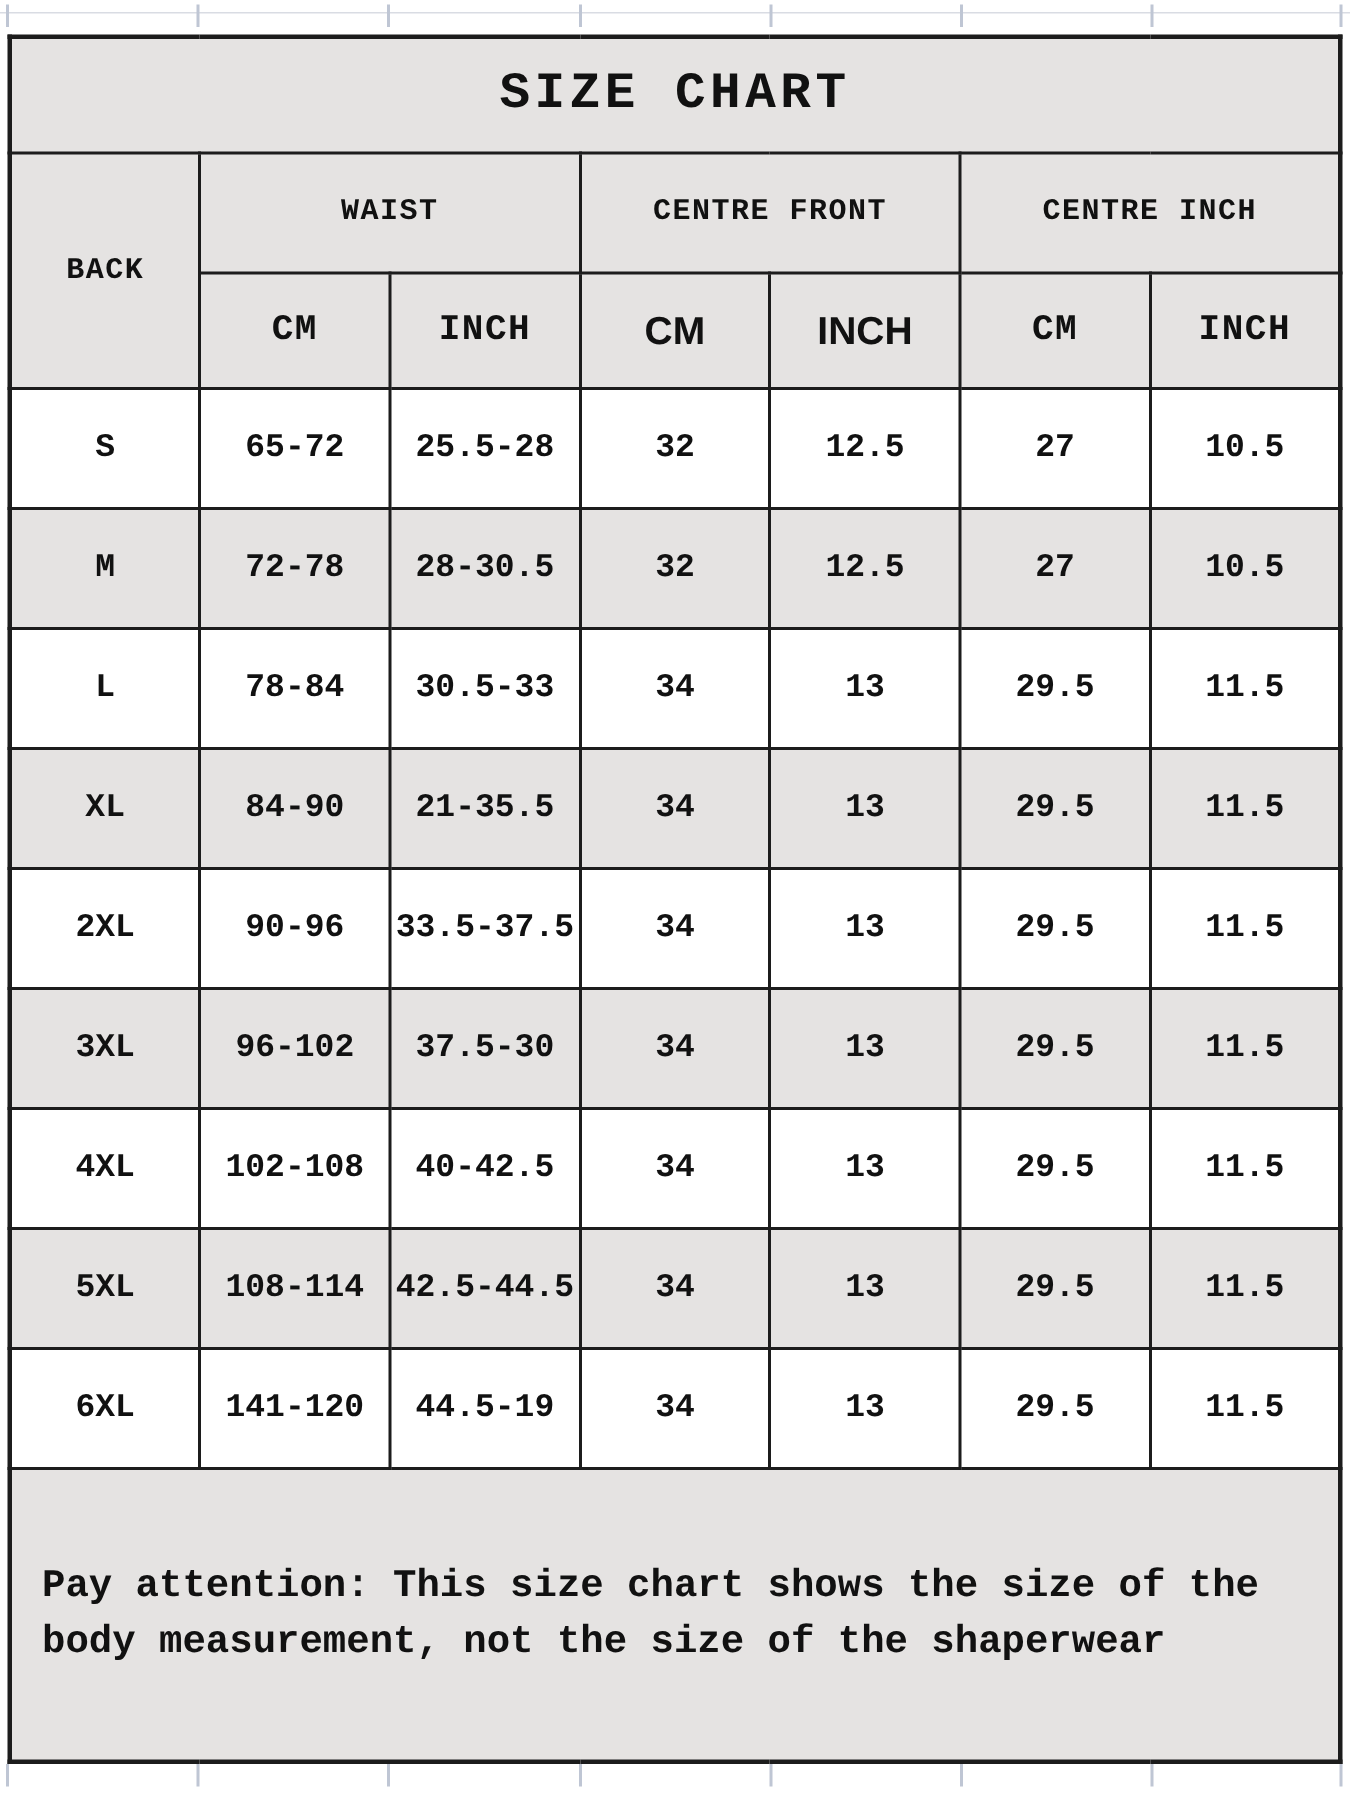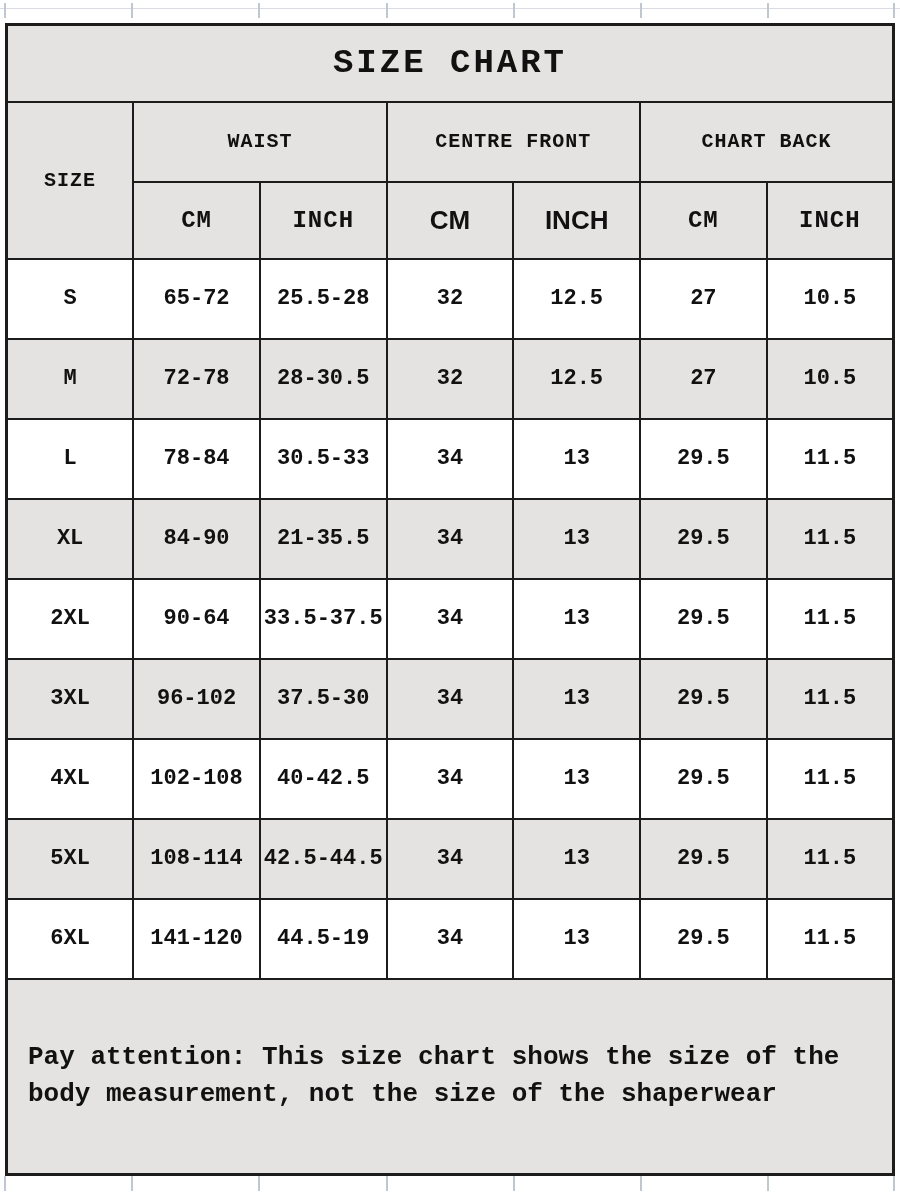--- a/index.html
+++ b/index.html
@@ -91,24 +91,24 @@
 <div class="grid-tick bottom" style="left:767px;"></div>
 <div class="grid-tick bottom" style="left:893px;"></div>
 
 <div class="table-wrap">
   <table class="size-chart">
     <tbody>
         <tr class="title-row gray">
       <td colspan="7">SIZE CHART</td>
     </tr>
     <tr class="head1 gray">
-      <td rowspan="2">SIZE</td>
+      <td rowspan="2">BACK</td>
       <td colspan="2">WAIST</td>
       <td colspan="2">CENTRE FRONT</td>
-      <td colspan="2">CHART BACK</td>
+      <td colspan="2">CENTRE INCH</td>
     </tr>
     <tr class="head2 gray">
       <td>CM</td>
       <td>INCH</td>
       <td class="sans">CM</td>
       <td class="sans">INCH</td>
       <td>CM</td>
       <td>INCH</td>
     </tr>
 
@@ -143,21 +143,21 @@
       <td class="size-col">XL</td>
       <td>84-90</td>
       <td>21-35.5</td>
       <td>34</td>
       <td>13</td>
       <td>29.5</td>
       <td>11.5</td>
     </tr>
     <tr class="data-row white">
       <td class="size-col">2XL</td>
-      <td>90-64</td>
+      <td>90-96</td>
       <td>33.5-37.5</td>
       <td>34</td>
       <td>13</td>
       <td>29.5</td>
       <td>11.5</td>
     </tr>
     <tr class="data-row gray">
       <td class="size-col">3XL</td>
       <td>96-102</td>
       <td>37.5-30</td>

